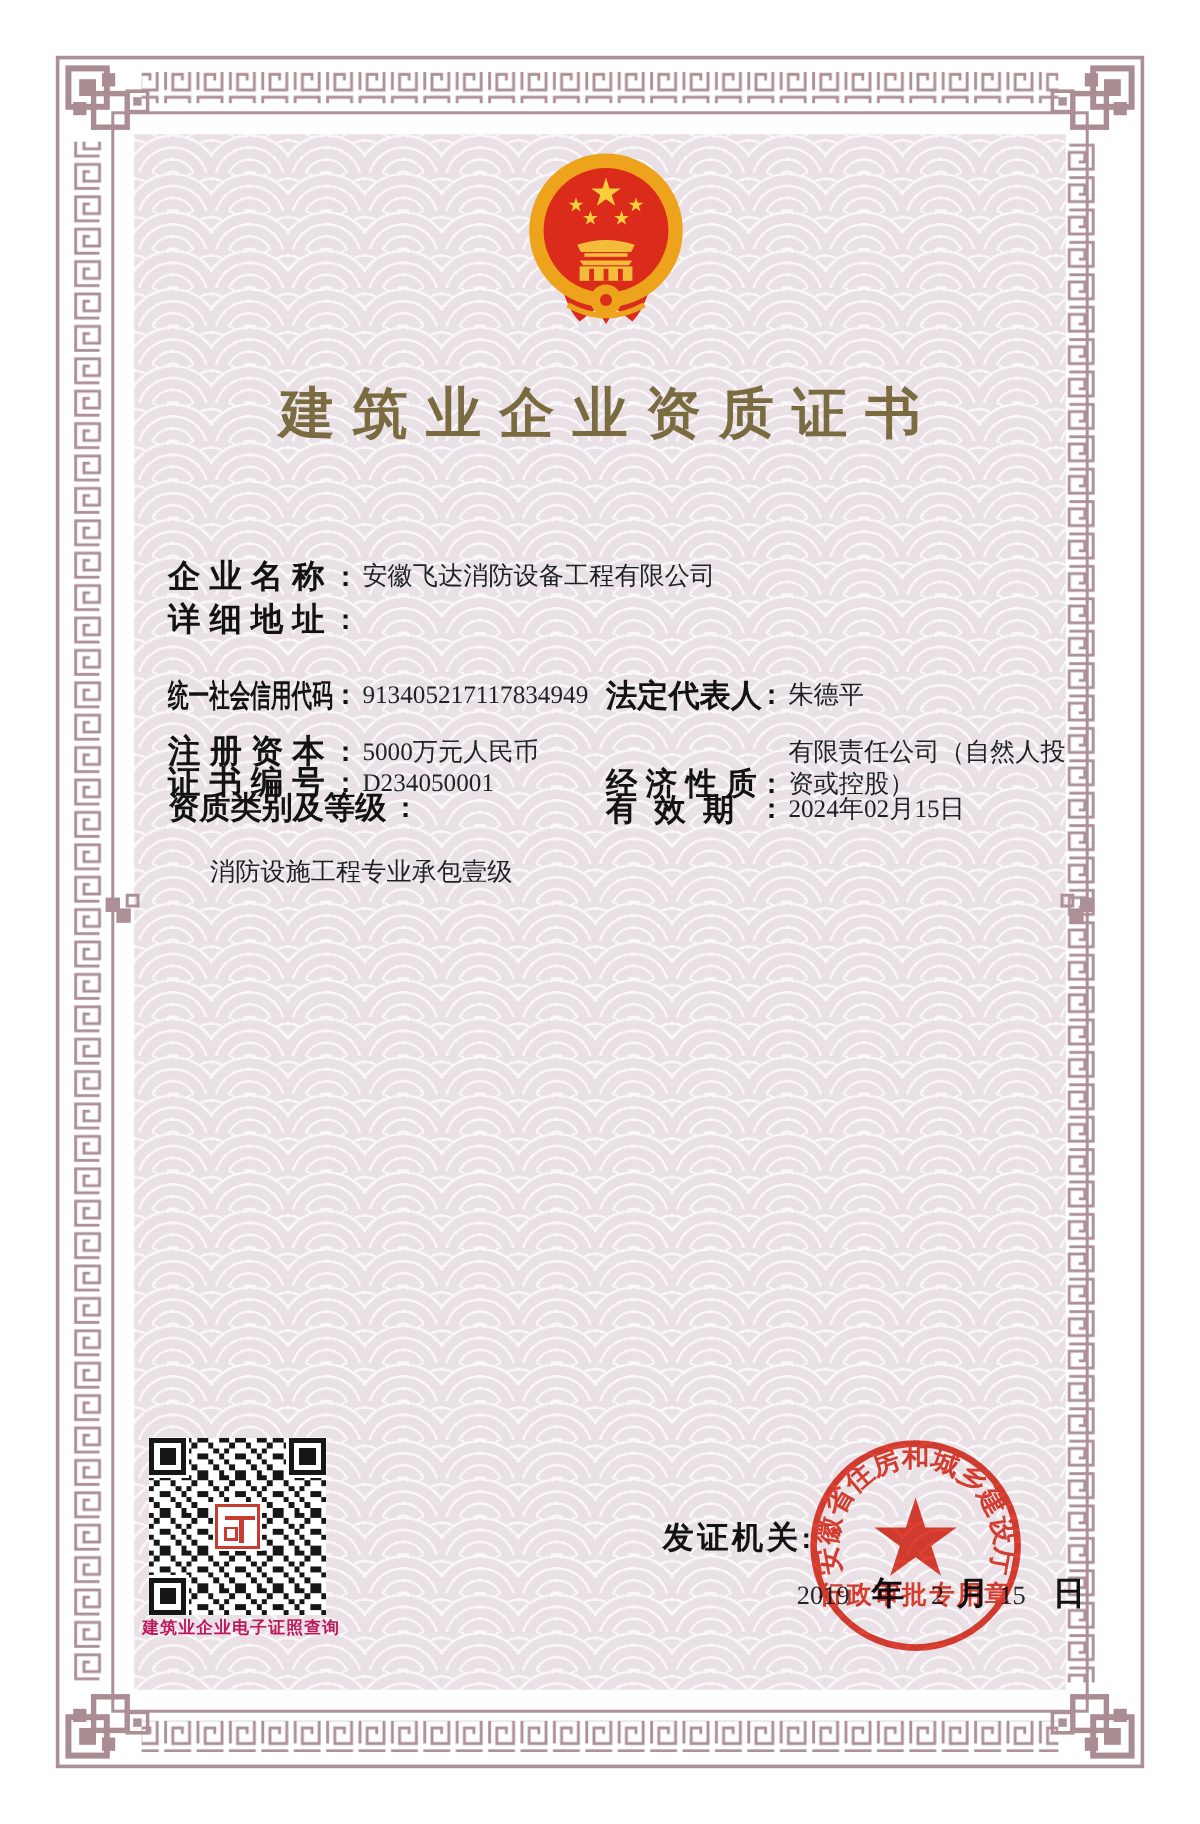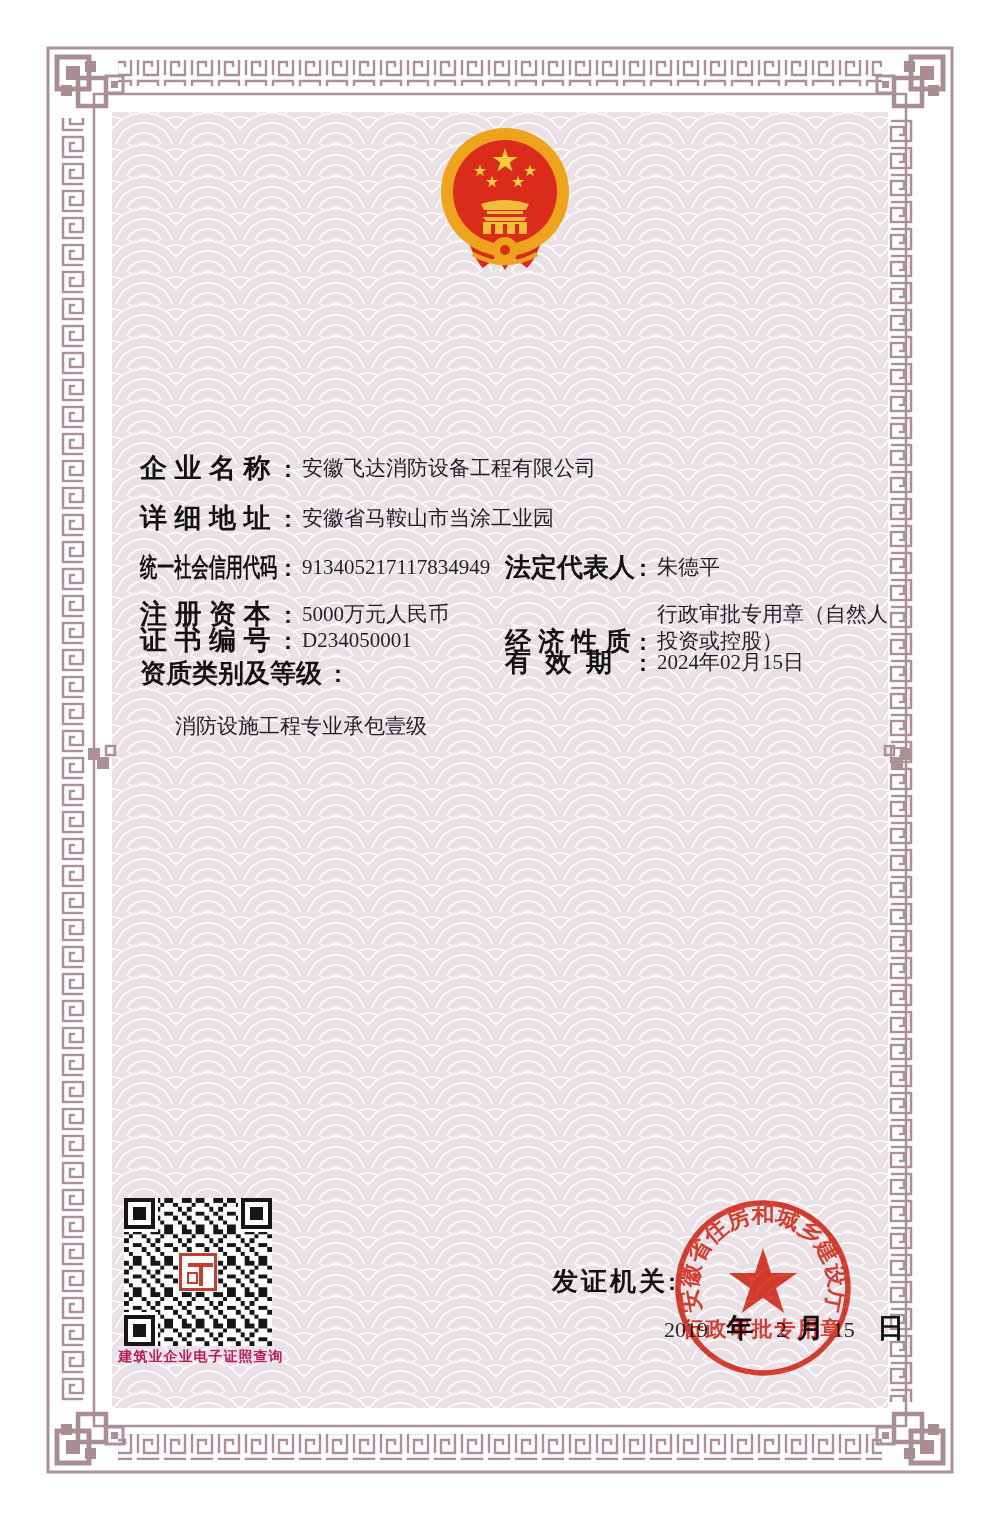--- a/index.html
+++ b/index.html
@@ -38,21 +38,21 @@
     display:inline-block; width:142px; font-weight:bold; font-size:27px;
     color:#121212; white-space:pre; line-height:1.05; flex:none;
   }
   .lbl-r { width:132px; font-size:26px; }
   .lbl-auto { width:auto; font-size:26px; }
   .squeeze { display:inline-block; transform:scaleX(0.66); transform-origin:0 50%;
              font-size:26px; white-space:nowrap; }
   .colon { font-weight:bold; font-size:24px; color:#121212; margin:0 10px 0 2px; line-height:1.15; flex:none; }
   .val {
     font-family:"Liberation Serif", serif; font-size:21px; color:#1e2025;
-    line-height:1.3; margin-top:3px;
+    line-height:1.3; margin-top:15px;
   }
   .val-wrap { width:242px; }
 
   .qual-value { position:absolute; left:175px; top:712px;
     font-family:"Liberation Serif", serif; font-size:21px; color:#1e2025; }
 
   .qr { position:absolute; left:124px; top:1198px; }
   .qr-caption {
     position:absolute; left:116px; top:1348px; width:170px; text-align:center;
     font-family:"Liberation Serif", serif; font-weight:bold; font-size:14px;
@@ -136,31 +136,31 @@
     <g fill="#db2b1a">
       <rect x="54" y="100" width="4" height="10"></rect>
       <rect x="66" y="100" width="4" height="10"></rect>
       <rect x="78" y="100" width="4" height="10"></rect>
     </g>
     <path d="M36,130 Q68,148 100,130" stroke="#eda41c" stroke-width="4.5" fill="none"></path>
     <circle cx="68" cy="126" r="13" fill="#eda41c"></circle>
     <circle cx="68" cy="126" r="5" fill="#db2b1a"></circle>
   </svg>
 
+  <div class="title">建筑业企业资质证书</div>
 
   <div class="row" style="left:140px; top:452px">
     <span class="lbl">企 业 名 称</span>
     <span class="colon">:</span>
     <span class="val">安徽飞达消防设备工程有限公司</span>
   </div>
 
   <div class="row" style="left:140px; top:502px">
     <span class="lbl">详 细 地 址</span>
     <span class="colon">:</span>
-    <span class="val">安徽省马鞍山市当涂工业园</span>
   </div>
 
   <div class="row" style="left:140px; top:551px">
     <span class="lbl"><span class="squeeze">统一社会信用代码</span></span>
     <span class="colon">:</span>
     <span class="val">913405217117834949</span>
   </div>
 
   <div class="row" style="left:505px; top:551px">
     <span class="lbl lbl-r">法定代表人</span>
@@ -170,21 +170,21 @@
 
   <div class="row" style="left:140px; top:598px">
     <span class="lbl">注 册 资 本</span>
     <span class="colon">:</span>
     <span class="val">5000万元人民币</span>
   </div>
 
   <div class="row" style="left:505px; top:598px">
     <span class="lbl lbl-r">经 济 性 质</span>
     <span class="colon">:</span>
-    <span class="val val-wrap">行政审批专用章（自然人投资或控股）</span>
+    <span class="val val-wrap">有限责任公司（自然人投资或控股）</span>
   </div>
 
   <div class="row" style="left:140px; top:624px">
     <span class="lbl">证 书 编 号</span>
     <span class="colon">:</span>
     <span class="val">D234050001</span>
   </div>
 
   <div class="row" style="left:505px; top:646px">
     <span class="lbl lbl-r">有  效  期</span>

